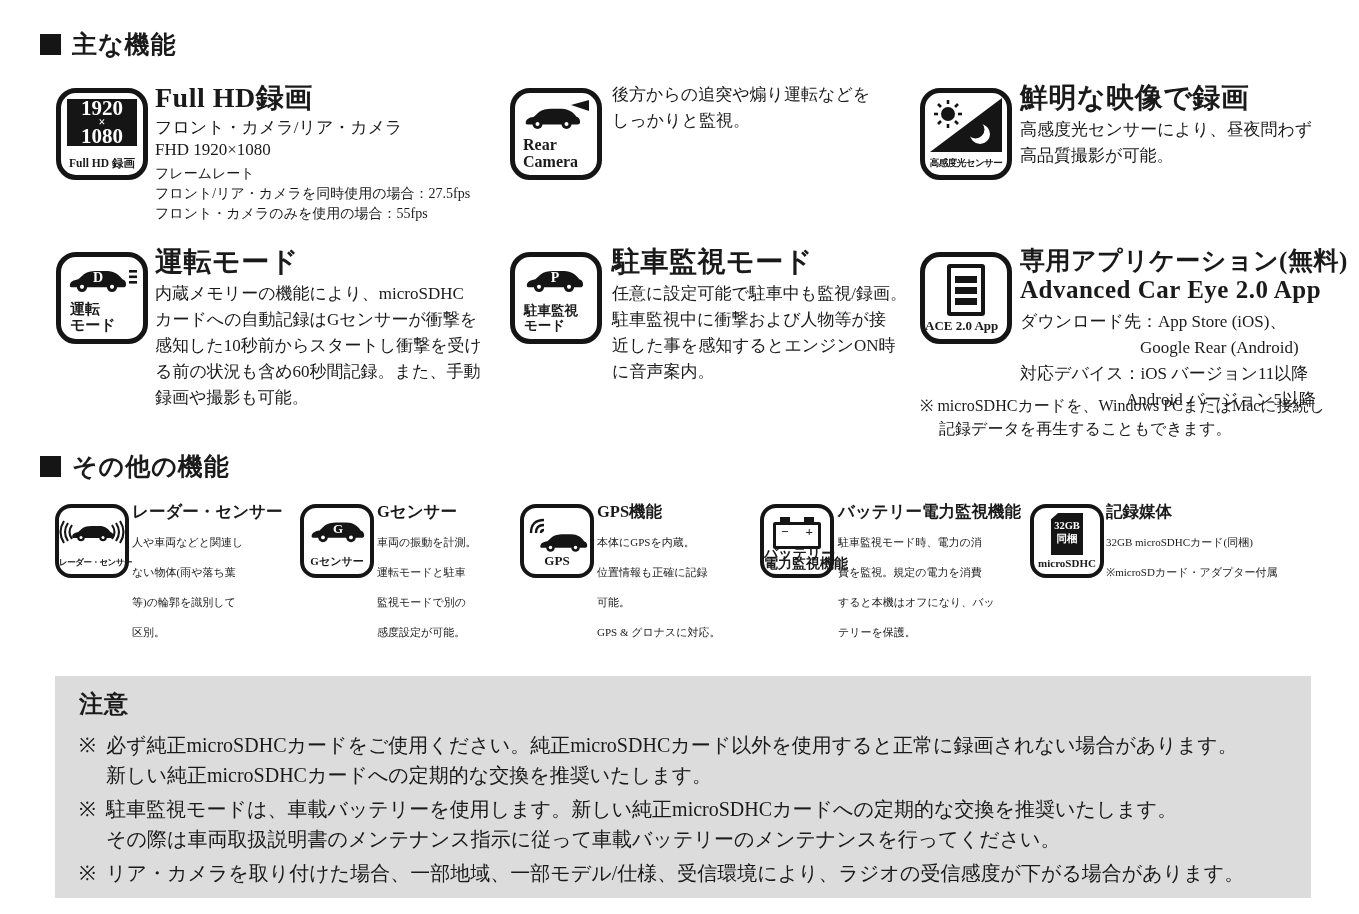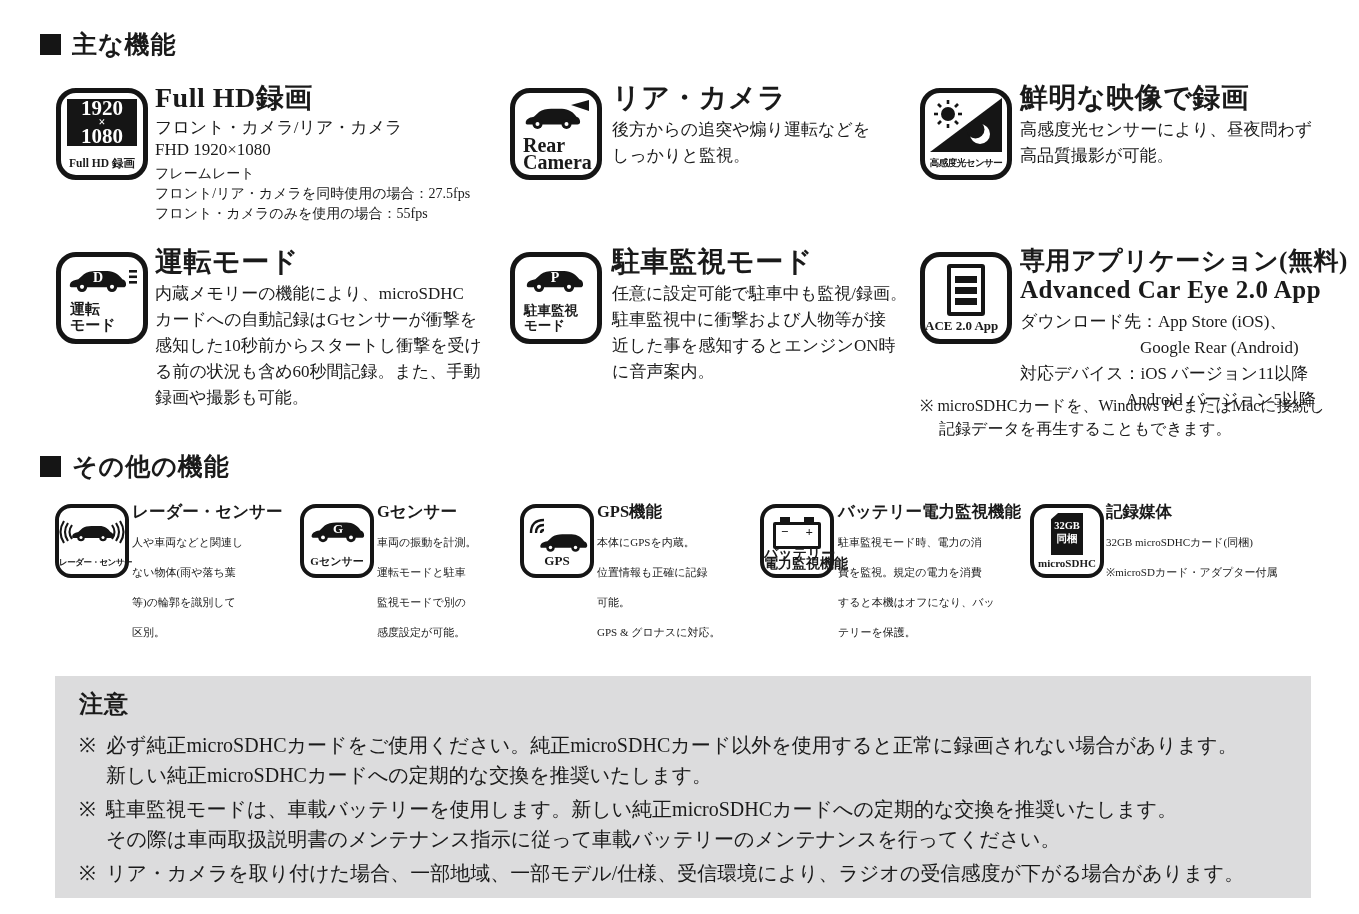--- a/index.html
+++ b/index.html
@@ -25,21 +25,21 @@
   .fh-screen { position:absolute; left:6px; top:6px; right:6px; height:47px;
     background:#151515; color:#fff; display:flex; flex-direction:column;
     align-items:center; justify-content:center; font-weight:bold; }
   .fh-num { font-size:21px; line-height:19px; }
   .fh-x { font-size:12px; line-height:9px; }
   .fh-label { position:absolute; bottom:4px; left:0; right:0; text-align:center;
     font-size:11.5px; font-weight:bold; white-space:nowrap; }
 
   
   .rc-svg { position:absolute; left:6px; top:6px; }
-  .rc-label { position:absolute; left:8px; bottom:5px; font-size:20px; font-weight:bold;
+  .rc-label { position:absolute; left:8px; bottom:5px; font-size:16px; font-weight:bold;
     line-height:16.5px; }
 
   
   .ls-svg { position:absolute; left:5px; top:5px; }
   .ls-label { position:absolute; bottom:5px; left:0; right:0; text-align:center;
     font-size:9.5px; font-weight:bold; letter-spacing:-0.5px; white-space:nowrap; }
 
   
   .dm-svg { position:absolute; left:4px; top:4px; }
   .dm-label { position:absolute; left:9px; bottom:6px; font-weight:bold; }
@@ -144,21 +144,20 @@
   <svg class="rc-svg" width="70" height="34" viewBox="0 0 70 34">
     <polygon points="50,6 68,1 68,12" fill="#151515"></polygon>
     <use href="#car" x="2" y="6" width="58" height="25.5"></use>
   </svg>
   <div class="rc-label">
     <div>Rear</div>
     <div>Camera</div>
   </div>
 </div>
 <div class="f-text" style="left:612px;top:82px">
-  <div class="f-title">リア・カメラ</div>
   <div class="f-line">後方からの追突や煽り運転などを</div>
   <div class="f-line">しっかりと監視。</div>
 </div>
 
 <div class="icon-frame big" style="left:920px;top:88px">
   <svg class="ls-svg" width="72" height="54" viewBox="0 0 72 54">
     <rect width="72" height="54" fill="#fff"></rect>
     <polygon points="72,0 72,54 0,54" fill="#151515"></polygon>
     <circle cx="18" cy="16" r="7" fill="#151515"></circle>
     <g stroke="#151515" stroke-width="2.6">

